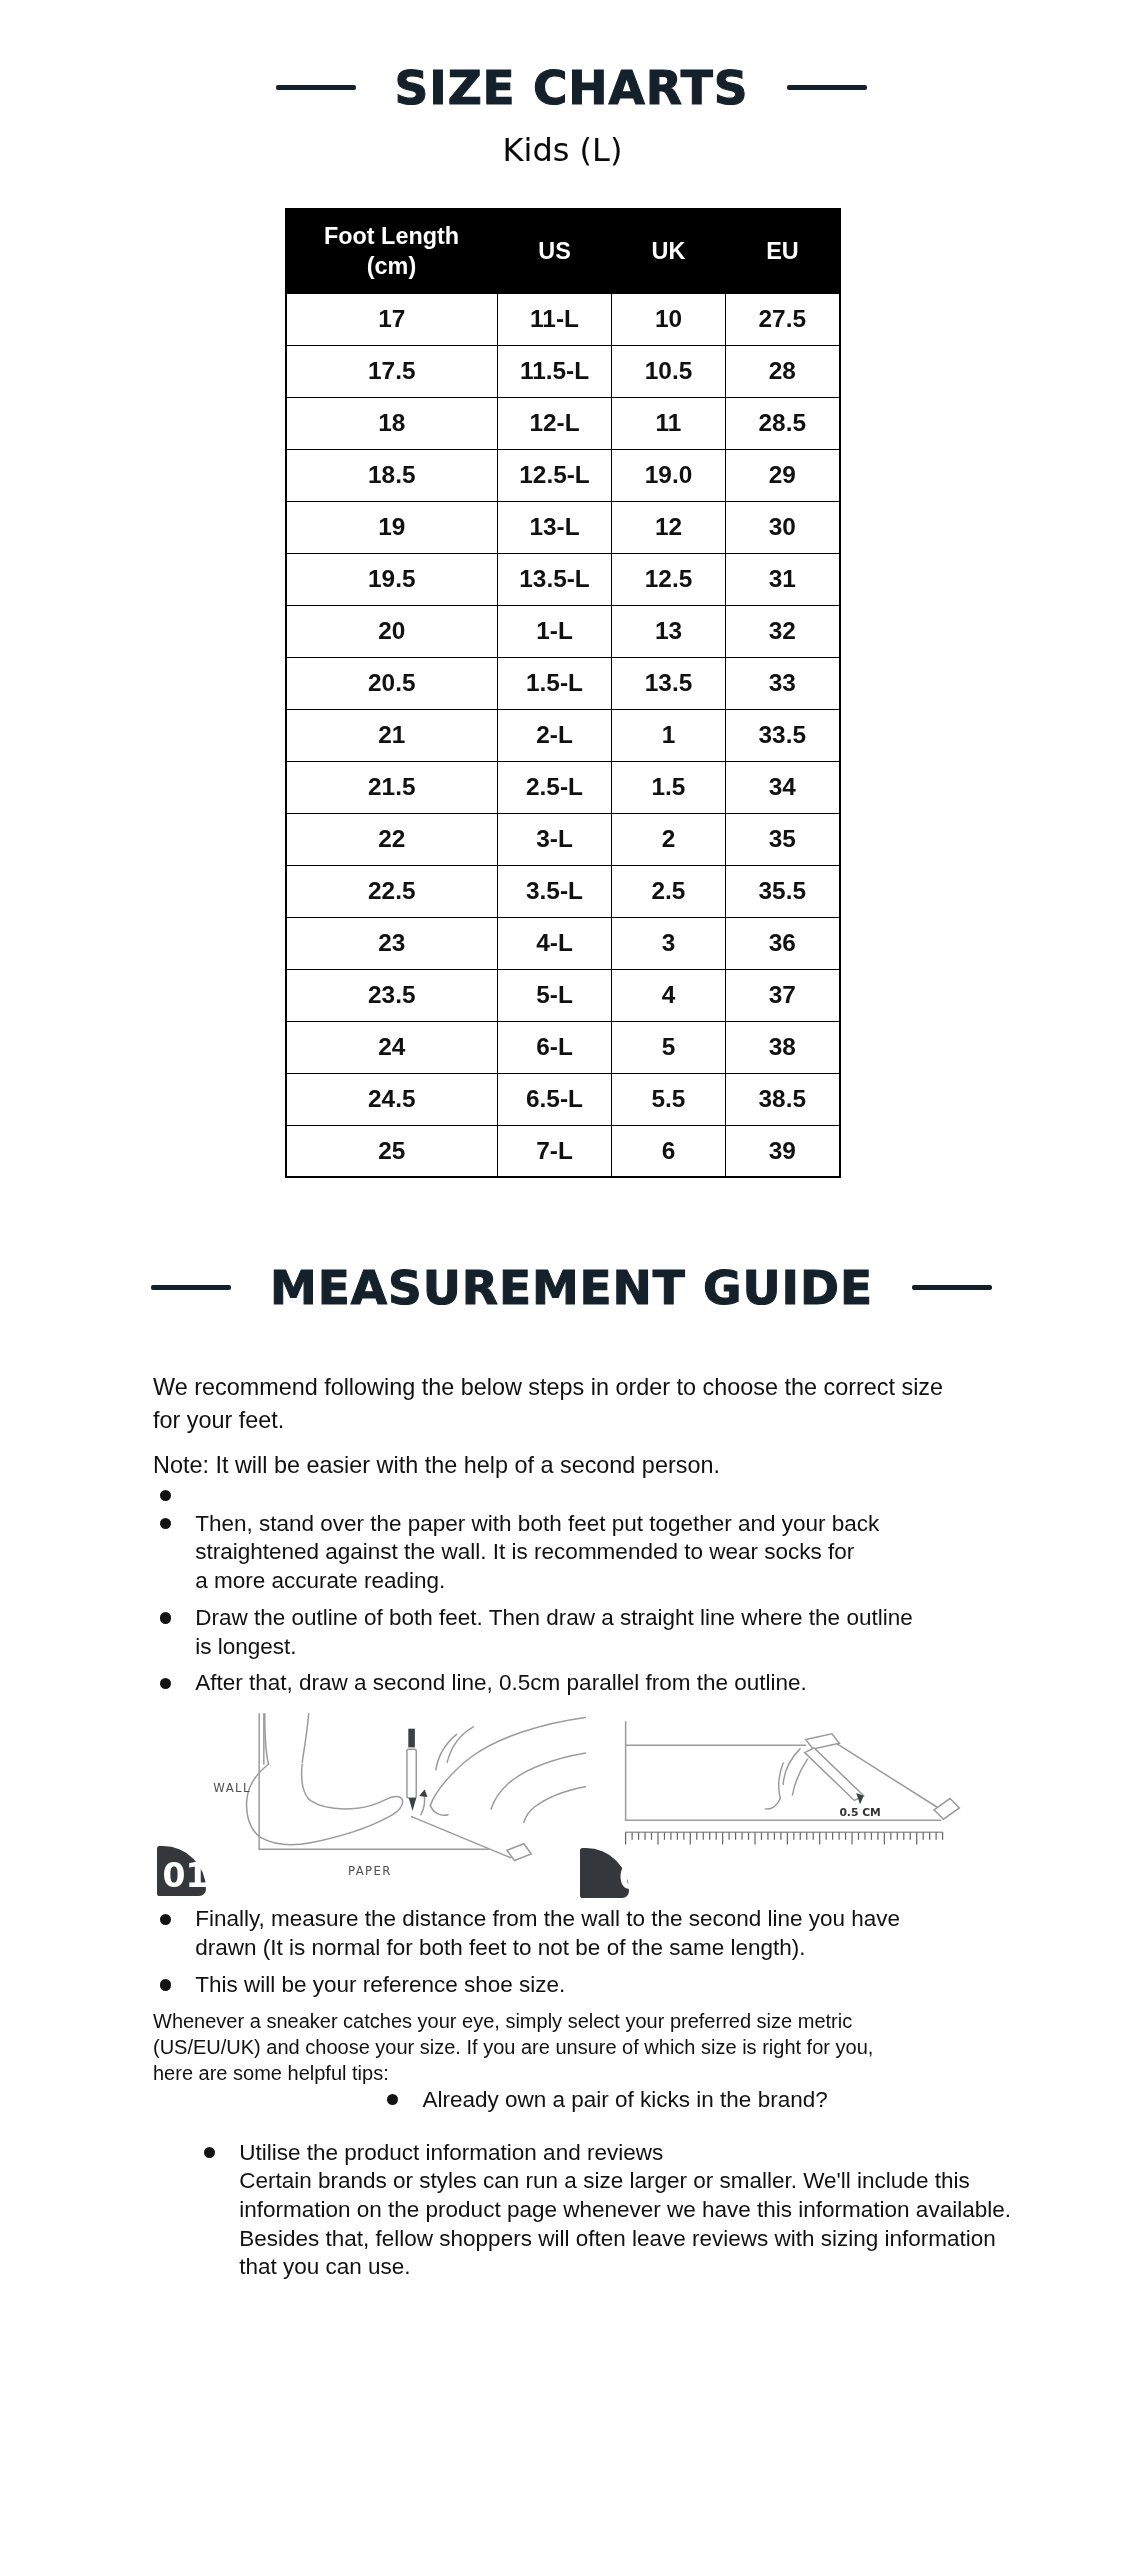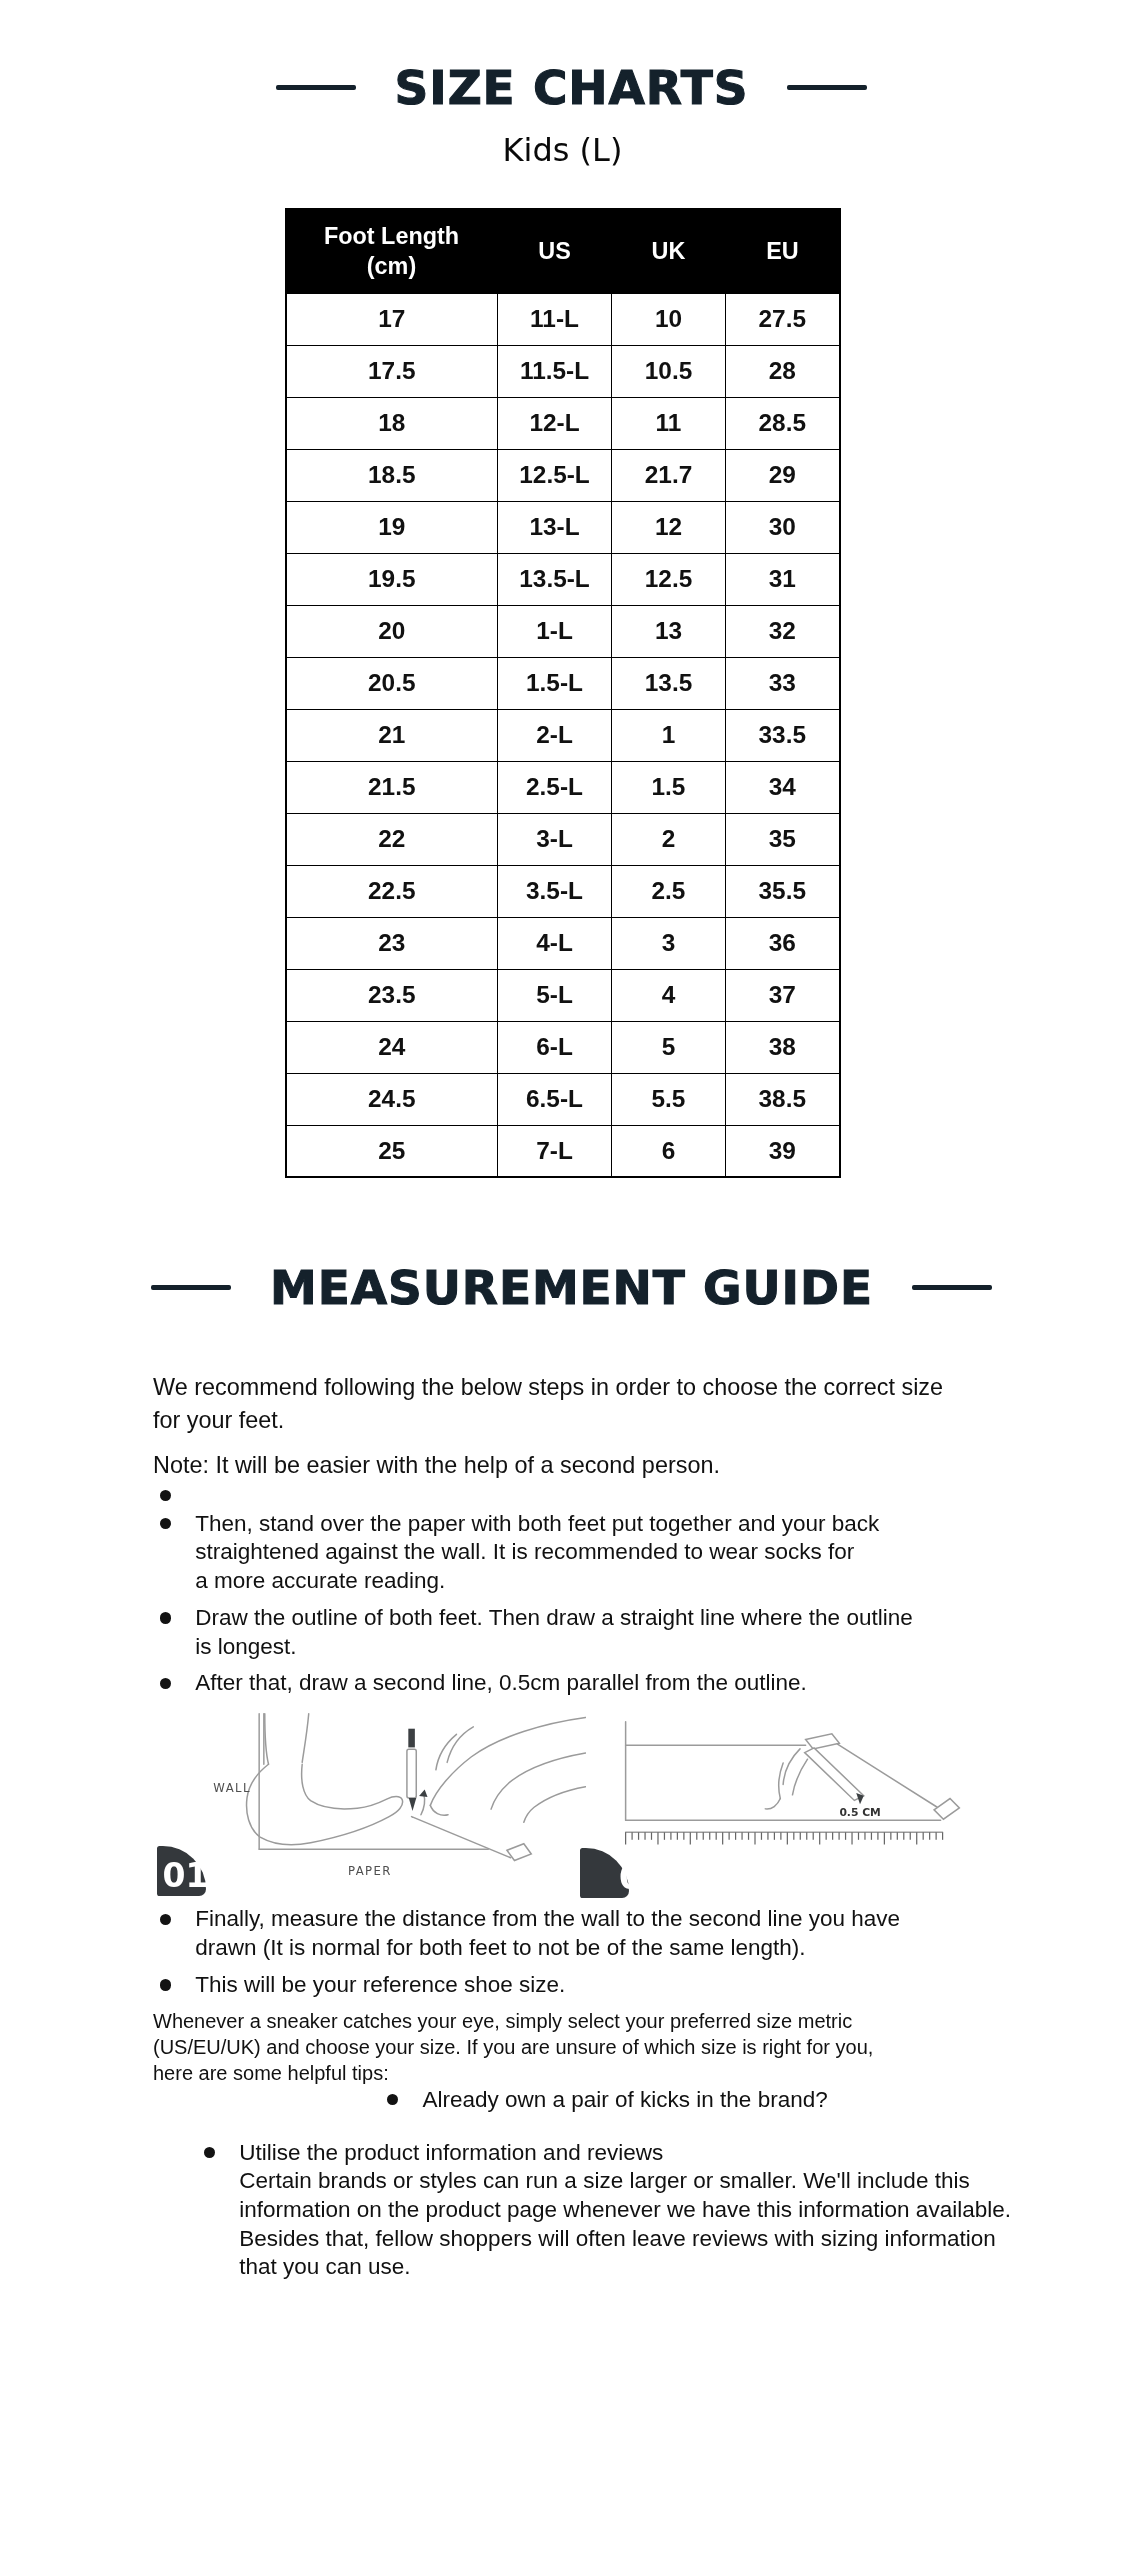--- a/index.html
+++ b/index.html
@@ -109,21 +109,21 @@
       </tr>
       <tr>
         <td>18</td>
         <td>12-L</td>
         <td>11</td>
         <td>28.5</td>
       </tr>
       <tr>
         <td>18.5</td>
         <td>12.5-L</td>
-        <td>21.7</td>
+        <td>19.0</td>
         <td>29</td>
       </tr>
       <tr>
         <td>19</td>
         <td>13-L</td>
         <td>12</td>
         <td>30</td>
       </tr>
       <tr>
         <td>19.5</td>

